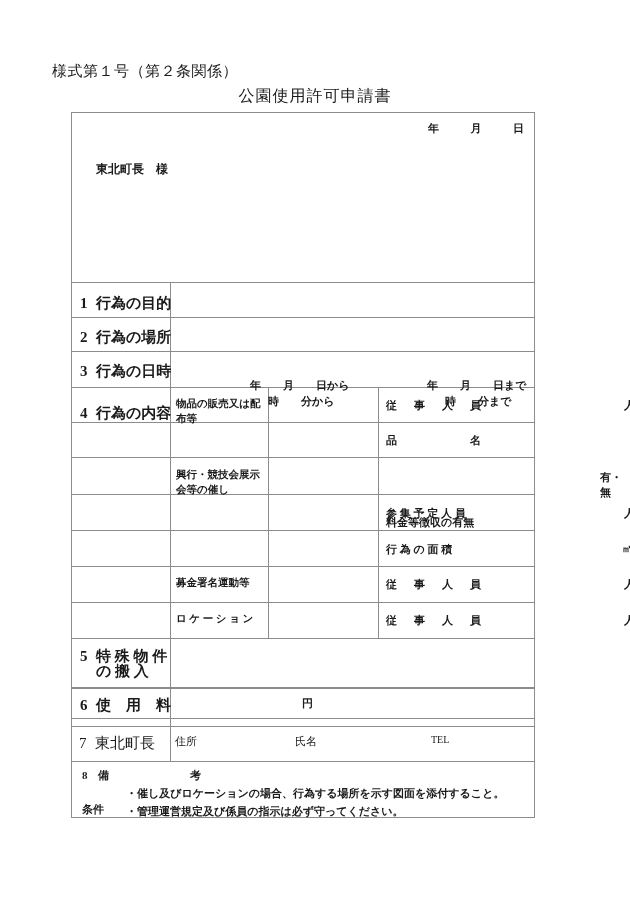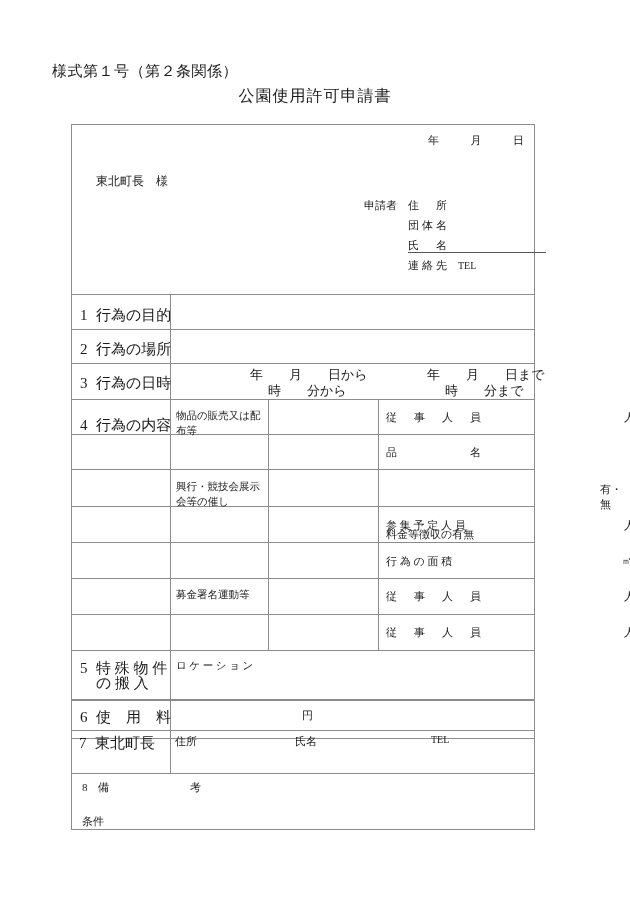--- a/index.html
+++ b/index.html
@@ -39,25 +39,26 @@
     width: 630px;
     text-align: center;
     font-size: 16px;
     letter-spacing: 1px;
   }
 
   
   .frame {
     position: absolute;
     left: 71px;
-    top: 124px;
+    top: 112px;
     width: 464px;
     height: 706px;
     border: 1px solid #8c8c8c;
     box-sizing: border-box;
+    font-weight: bold;
   }
 
   .hline {
     position: absolute;
     left: 0;
     width: 100%;
     height: 0;
     border-top: 1px solid #8c8c8c;
   }
   .vline {
@@ -157,22 +158,23 @@
     line-height: 18px;
   }
   .notes .n-head .num { display: inline-block; width: 16px; }
   .notes .n-head .bikou { letter-spacing: 12px; }
   .notes .cond-row { display: flex; }
   .notes .cond-lbl { width: 44px; flex: none; margin-top: 16px; }
   .notes .cond-list { flex: 1; }
 
   .date-row {
     position: absolute;
-    font-size: 13px;
-    white-space: nowrap;
+    font-size: 11px;
+    white-space: nowrap;
+    margin-top: 24px;
   }
 </style>
 </head>
 <body>
 
 <div class="page">
 
   <div class="form-code">様式第１号（第２条関係）</div>
   <div class="doc-title">公園使用許可申請書</div>
 
@@ -204,35 +206,20 @@
     <div class="hdr-date">
       <span>年</span>
       <span class="sp-a"></span>
       <span>月</span>
       <span class="sp-b"></span>
       <span>日</span>
     </div>
 
     <div class="addressee">東北町長　様</div>
 
-    <div class="applicant">
-      <div class="row">
-        <span class="tag">申請者</span><span class="lbl">住　所</span>
-      </div>
-      <div class="row">
-        <span class="tag"></span><span class="lbl">団体名</span>
-      </div>
-      <div class="row name-row">
-        <span class="tag"></span><span class="lbl">氏　名</span>
-        <span class="ul"></span>
-      </div>
-      <div class="row tel-row">
-        <span class="tag"></span><span class="lbl">連絡先</span><span class="telv">TEL</span>
-      </div>
-    </div>
 
 
     <div class="rl" style="left:8px; top:181px;">
       <span class="num">1</span><span>行為の目的</span>
     </div>
 
     <div class="rl" style="left:8px; top:215px;">
       <span class="num">2</span><span>行為の場所</span>
     </div>
 
@@ -258,21 +245,21 @@
     <div class="unit" style="left:528px; top:357px;">有・無</div>
     <div class="cell-txt" style="left:314px; top:393px;">参 集 予 定 人 員</div>
     <div class="unit" style="left:552px; top:393px;">人</div>
     <div class="cell-txt" style="left:314px; top:429px;">行 為 の 面 積</div>
     <div class="unit" style="left:550px; top:429px; font-size:10px;">㎡</div>
 
     <div class="subcat" style="left:104px; top:462px;">募金署名運動等</div>
     <div class="cell-txt" style="left:314px; top:464px; letter-spacing:3px;">従　事　人　員</div>
     <div class="unit" style="left:552px; top:464px;">人</div>
 
-    <div class="subcat" style="left:104px; top:498px;margin-top:35px;">ロ ケ ー シ ョ ン</div>
+    <div class="subcat" style="left:104px; top:498px;">ロ ケ ー シ ョ ン</div>
     <div class="cell-txt" style="left:314px; top:500px; letter-spacing:3px;">従　事　人　員</div>
     <div class="unit" style="left:552px; top:500px;">人</div>
 
     <div class="rl" style="left:8px; top:534px;">
       <span class="num">5</span><span>特 殊 物 件</span>
     </div>
     <div class="rl" style="left:24px; top:549px;">
       <span>の 搬 入</span>
     </div>
 
@@ -280,20 +267,24 @@
       <span class="num">6</span><span>使　用　料</span>
     </div>
     <div class="cell-txt" style="left:230px; top:583px;">円</div>
 
     <div class="notes" style="top: 653px;">
       <div class="n-head">
         <span class="num">8</span><span class="bikou">備　　　考</span>
       </div>
       <div class="cond-row">
         <div class="cond-lbl">条件</div>
+        <div class="cond-list">
+          <div>・催し及びロケーションの場合、行為する場所を示す図面を添付すること。</div>
+          <div>・管理運営規定及び係員の指示は必ず守ってください。</div>
+        </div>
       </div>
     </div>
 
   <div class="hline" style="top: 613px;"></div>
       <div class="hline" style="top: 648px;"></div>
     </div>
 
   <div style="position:absolute; left:71px; top:112px; width:500px; height:706px; pointer-events:none;">
     <div class="rl" style="left: 8px; top: 622px;">
       <span class="num">7</span><span>東北町長</span>

